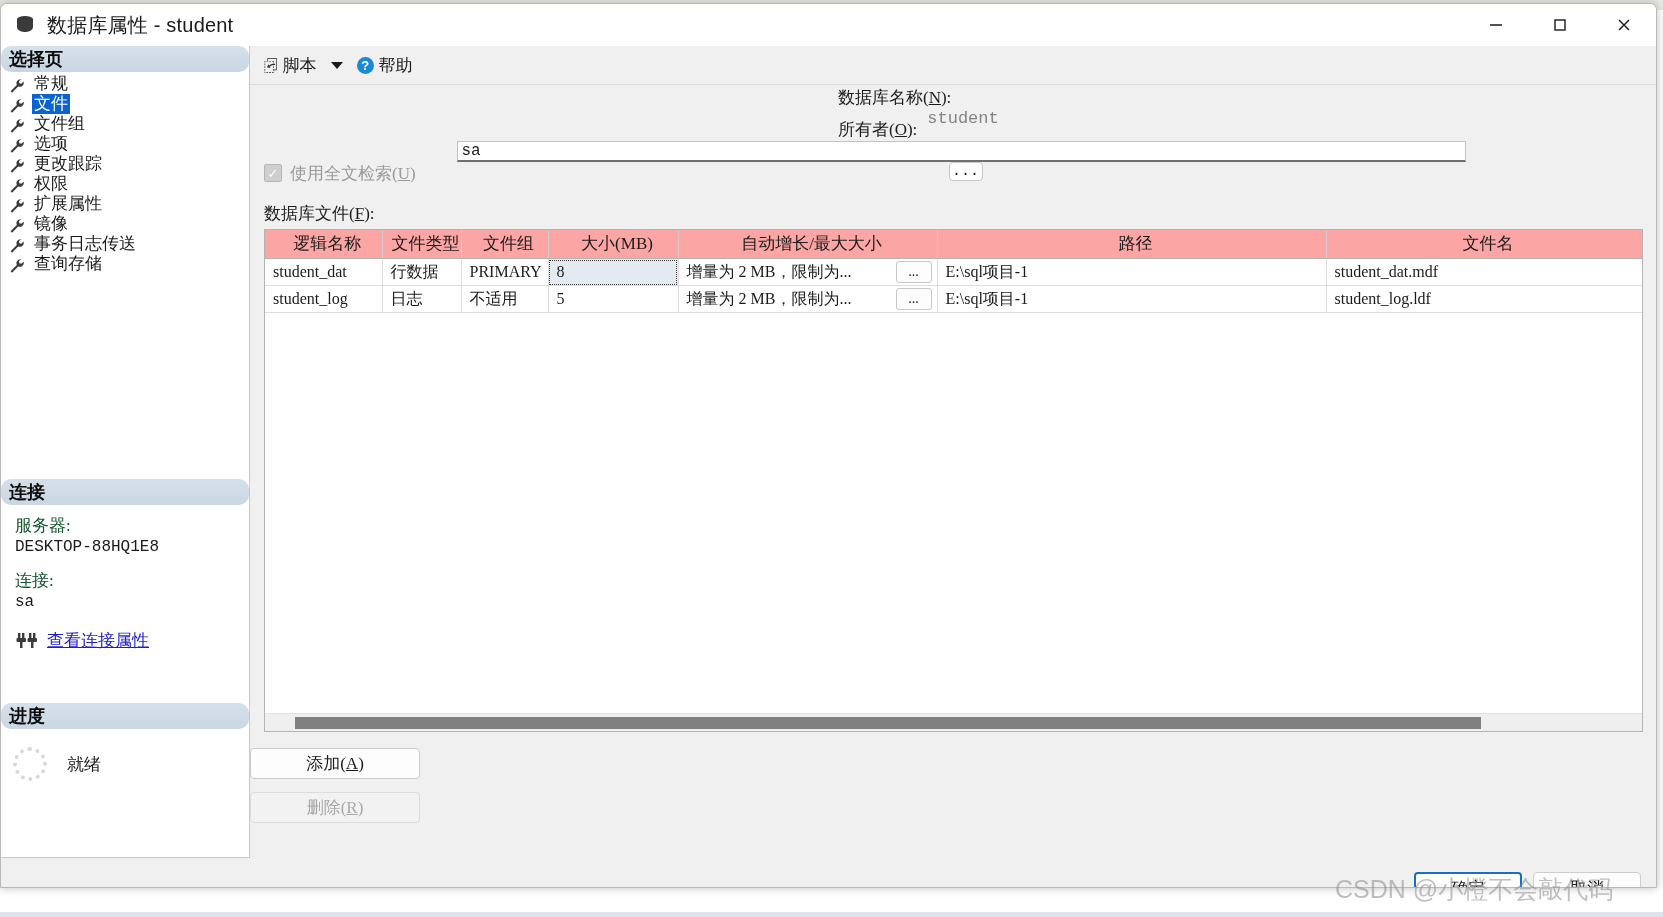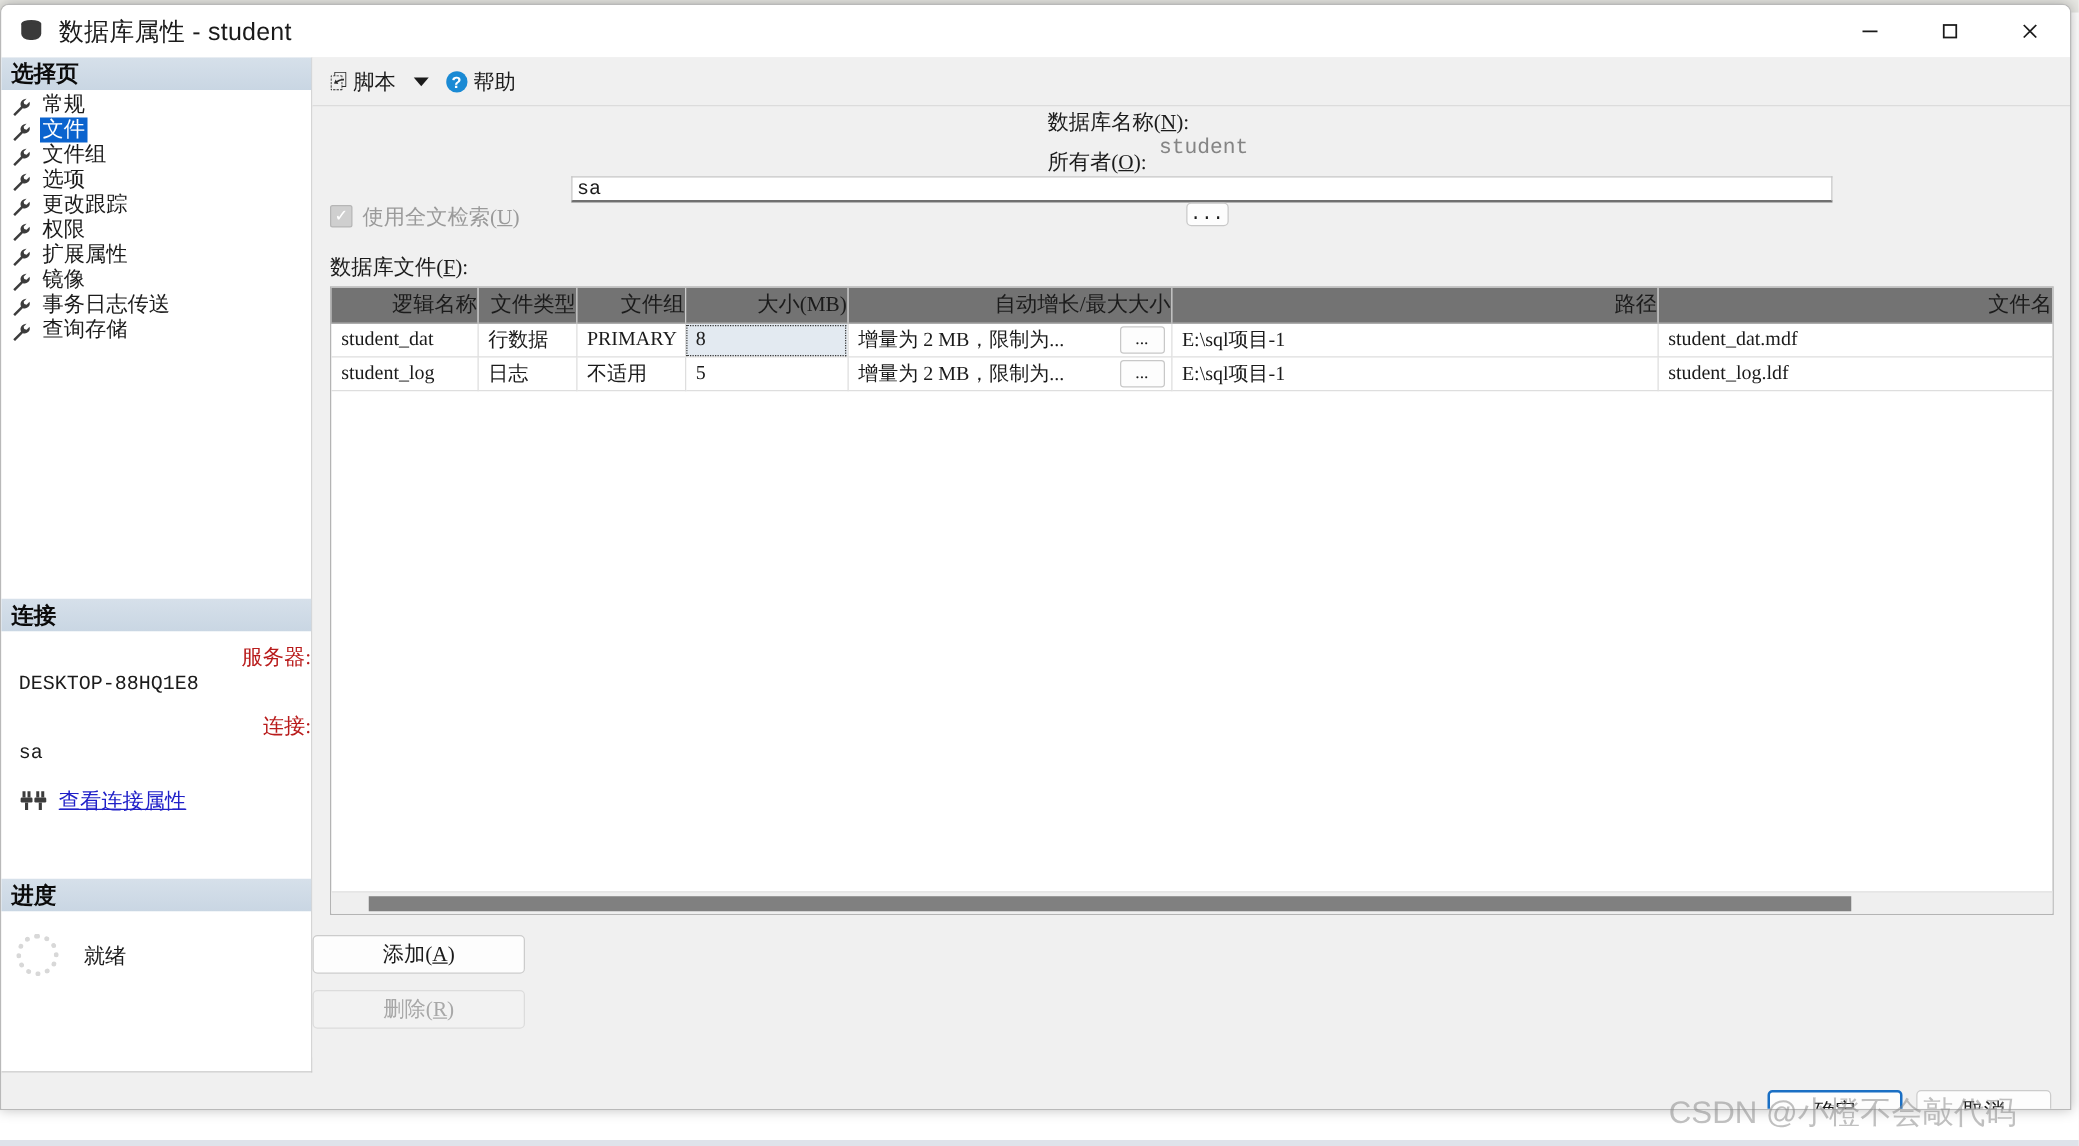--- a/index.html
+++ b/index.html
@@ -92,20 +92,21 @@
     border-bottom: 1px solid #c8c8c8;
   }
   .section-header {
     background: linear-gradient(to bottom, #d6e0ea 0%, #c9d6e3 100%);
     height: 26px;
     display: flex; align-items: center;
     padding-left: 8px;
     font-size: 18px;
     font-weight: bold;
     color: #0b0b0b;
+    border-radius: 10px;
   }
   .nav-list { padding-top: 2px; }
   .nav-item {
     height: 20px;
     display: flex; align-items: flex-end;
     padding-left: 8px;
     font-size: 17px;
     color: #1b1b1b;
     cursor: default;
   }
@@ -120,21 +121,21 @@
     background: #0a63ce;
     color: #ffffff;
   }
 
   .conn-wrap {
     position: absolute;
     top: 433px; left: 0; width: 248px;
   }
   .conn-body { padding: 10px 0 0 14px; }
   .conn-label {
-    font-size: 17px; color: #b91c1c; line-height: 22px; text-align: right;
+    font-size: 17px; color: #14532d; line-height: 22px;
   }
   .conn-value {
     font-size: 16px; color: #1b1b1b;
     font-family: "Liberation Mono", "DejaVu Sans Mono", monospace;
     line-height: 21px;
   }
   .conn-gap { height: 12px; }
   .conn-link-row {
     display: flex; align-items: center;
     margin-top: 16px;
@@ -284,24 +285,24 @@
     border: 1px solid #b4b4b4;
     position: relative;
     overflow: hidden;
   }
   table.grid {
     border-collapse: collapse;
     width: 100%;
     table-layout: fixed;
   }
   table.grid th {
-    background: #737373;
+    background: #fca5a5;
     border-right: 1px solid #cfcfcf;
     border-bottom: 1px solid #b4b4b4;
-    text-align: right;
+    text-align: center;
     font-weight: normal;
     font-size: 17px;
     color: #1b1b1b;
     padding: 2px 0 3px 8px;
     height: 26px;
   }
   table.grid td {
     border-right: 1px solid #dedede;
     border-bottom: 1px solid #dedede;
     font-size: 16px;

